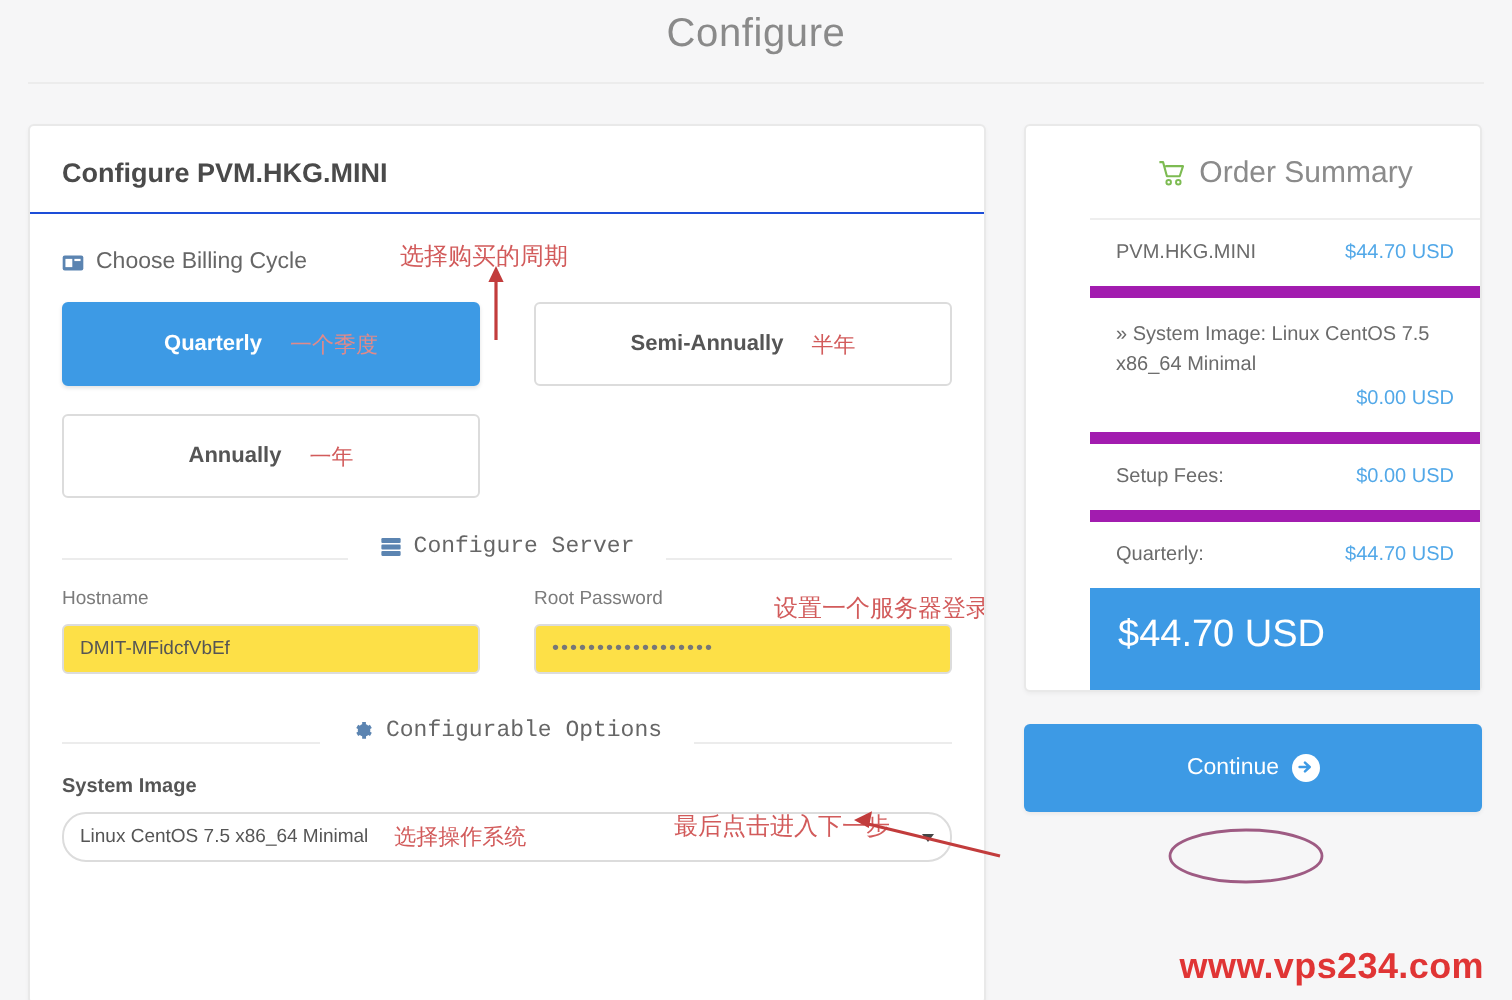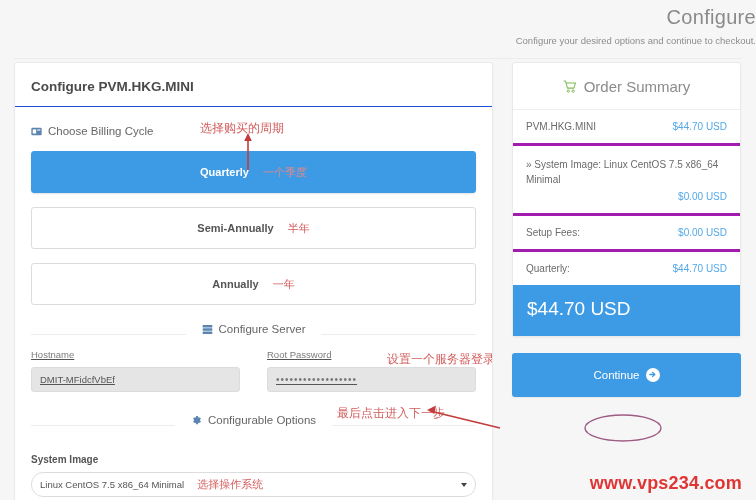--- a/index.html
+++ b/index.html
@@ -7,21 +7,21 @@
   body {
     width: 756px; height: 500px;
     background: #f6f6f7;
     font-family: "Liberation Sans", "DejaVu Sans", sans-serif;
     position: relative;
     overflow: hidden;
     color: #555;
   }
 
   
-  #page-header { text-align:right; padding-top: 6px; }
+  #page-header { text-align:center; padding-top: 6px; }
   #page-title {
     font-size: 20px; font-weight: 400; color: #8a8a8a;
     letter-spacing: .3px; margin: 0 0 6px 0;
   }
   #page-subtitle { font-size: 9.5px; color: #8d8d8d; }
   #header-rule {
     margin: 12px 14px 0 14px;
     border-top: 1px solid #ececec;
   }
 
@@ -32,107 +32,107 @@
     display: flex;
     gap: 19px;
   }
   .panel {
     background: #fff;
     border: 1px solid #e9e9e9;
     border-radius: 3px;
     box-shadow: 0 1px 2px rgba(0,0,0,.045);
   }
   #configure-panel { flex: 0 0 479px; height: 440px; overflow: hidden; }
-  #summary-panel   { flex: 0 0 229px; align-self:flex-start; }
+  #summary-panel   { flex: 0 0 229px; align-self:flex-start;padding-left:32px; }
 
   
   #configure-heading {
     font-size: 13.5px; font-weight: bold; color: #4a4a4a;
     padding: 16px 16px 12px 16px;
     border-bottom: 1px solid #1d4ed8;
   }
   .section-body { padding: 0 16px; }
 
   .sub-head {
     display:flex; align-items:flex-end; gap:6px;
     font-size: 11.5px; color:#666; margin: 18px 0 14px 0;
   }
-  .sub-head.centered { justify-content:center; position:relative; }
+  .sub-head.centered { justify-content:center; position:relative;font-family:Liberation Mono, monospace; }
   .sub-head.centered::before,
   .sub-head.centered::after {
     content:""; flex:1 1 auto; height:1px; background:#ececec;
   }
   .sub-head.centered .sh-inner {
     display:flex; align-items:center; gap:6px; padding: 0 10px;
     white-space:nowrap;
   }
 
   
   .ico { display:inline-block; line-height:0; }
 
   
   #cycle-grid {
-    display:grid; grid-template-columns: 1fr;
+    display:grid; grid-template-columns: 1fr 1fr;
     gap: 14px 27px; margin-bottom: 6px;
   }
   .cycle-btn {
     height: 42px; border-radius:3px;
     display:flex; align-items:center; justify-content:center;
     font-size: 11px; font-weight:bold;
     border:1px solid #dcdcdc; background:#fff; color:#555;
     cursor:pointer; position:relative;
   }
   .cycle-btn.selected {
     background:#3d9ae5; border-color:#3d9ae5; color:#fff;
     box-shadow: 0 1px 2px rgba(0,0,0,.12);
   }
   .cn-note { font-weight:normal; margin-left: 14px; font-size: 11px; color:#d25b5b; }
   .cycle-btn.selected .cn-note { color:#e08a8a; }
 
   
   #server-fields { display:flex; gap: 27px; margin-top: 4px; }
-  .field { flex:1 1 0; min-width:0;text-decoration:underline; }
+  .field { flex:1 1 0; min-width:0; }
   .field-label { font-size: 9.5px; color:#7b7b7b; margin-bottom: 7px; }
   .field-input {
     height: 25px; border:1px solid #dcdcdc; border-radius:3px;
-    background:#e5e5e5; font-size: 9.5px; color:#555;
+    background:#fde047; font-size: 9.5px; color:#555;
     padding: 0 8px; display:flex; align-items:center;
     width: 100%;
   }
   .dots { letter-spacing: 1px; font-size: 10px; color:#777; }
 
   .pw-wrap { position:relative; }
   .pw-note {
     position:absolute; left: 92px; top: 2px;
     font-size: 12px; color:#d25b5b; white-space:nowrap;margin-left:28px;
   }
 
   
-  #sysimg-label { font-size:10px; font-weight:bold; color:#555; margin: 28px 0 7px 0; }
+  #sysimg-label { font-size:10px; font-weight:bold; color:#555; margin: 16px 0 7px 0; }
   #sysimg-select {
     height: 25px; border:1px solid #dcdcdc; border-radius:12px;
     background:#fff; display:flex; align-items:center;
     padding: 0 8px; font-size: 9.5px; color:#555; position:relative;
   }
   #sysimg-caret {
     position:absolute; right: 8px; top:50%; transform:translateY(-50%);
     width:0;height:0;border-left:3.5px solid transparent;
     border-right:3.5px solid transparent;border-top:4px solid #444;
   }
   .sel-note { margin-left: 13px; font-size:11px; color:#d25b5b; }
 
   
   #summary-title {
     display:flex; align-items:center; justify-content:center; gap:7px;
     font-size: 15px; color:#8b8b8b; font-weight:400;
     padding: 15px 0 14px 0; border-bottom:1px solid #eee;
   }
   .sum-row {
     display:flex; justify-content:space-between; align-items:flex-start;
-    padding: 11px 13px; border-bottom:3px solid #a21caf;
+    padding: 11px 13px; border-bottom:6px solid #a21caf;
     font-size: 10px; color:#6b6b6b;
   }
   .sum-price { color:#52a8e8; white-space:nowrap; }
   .sum-row.stacked { display:block; }
   .sum-row.stacked .sum-desc { line-height: 1.5; }
   .sum-row.stacked .sum-price { display:block; text-align:right; margin-top: 4px; }
 
   #total-box {
     background:#3d9ae5; color:#fff; padding: 14px 14px 16px 14px;
   }
@@ -162,21 +162,20 @@
     position:absolute; right: 14px; bottom: 6px;
     color:#e03535; font-size: 18px; font-weight:bold;
     letter-spacing:.2px;
   }
 </style>
 </head>
 <body>
 
 <div id="page-header">
   <div id="page-title">Configure</div>
-  <div id="page-subtitle">Configure your desired options and continue to checkout.</div>
   <div id="header-rule"></div>
 </div>
 
 <div id="content">
 
   <div class="panel" id="configure-panel">
 
     <div id="configure-heading">Configure PVM.HKG.MINI</div>
 
     <div class="section-body">

